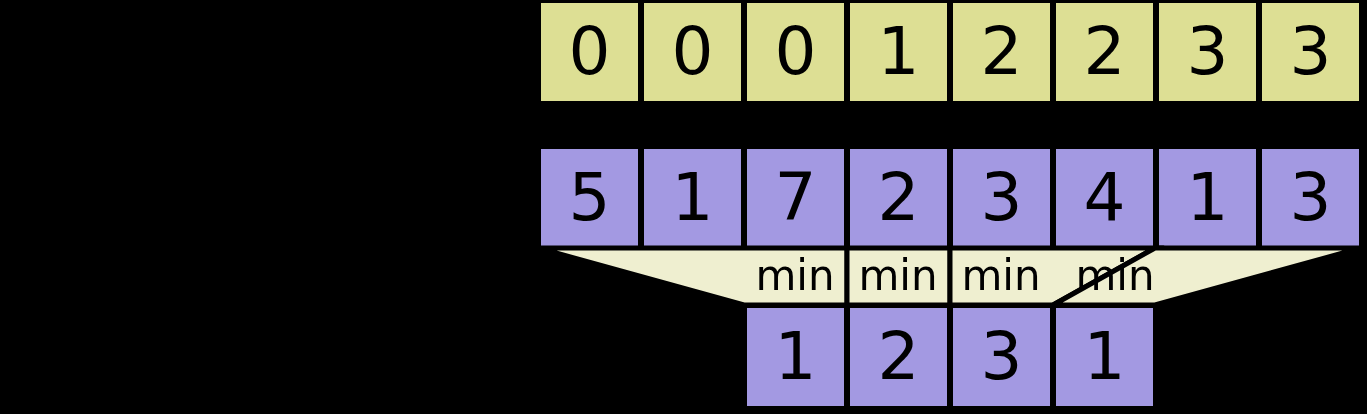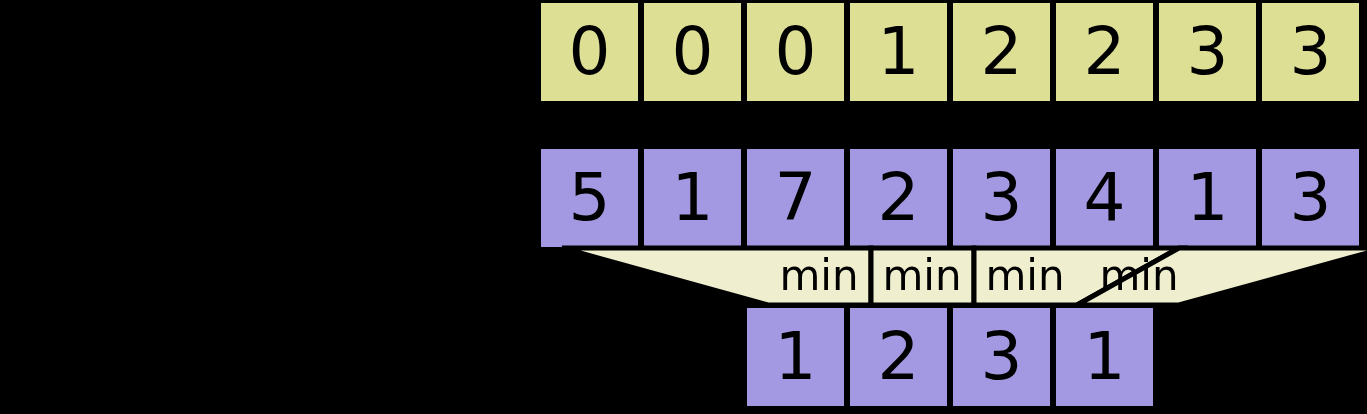--- a/index.html
+++ b/index.html
@@ -81,21 +81,20 @@
     height: 104px;
   }
 
   
   #min-band {
     position: absolute;
     left: 0px;
     top: 240px;
     width: 1116px;
     height: 76px;
-    padding-left: 24px;
   }
   #min-band svg {
     display: block;
     width: 1367px;
     height: 76px;
   }
   .min-shape {
     fill: #efefd0;
     stroke: #000000;
     stroke-width: 5;

